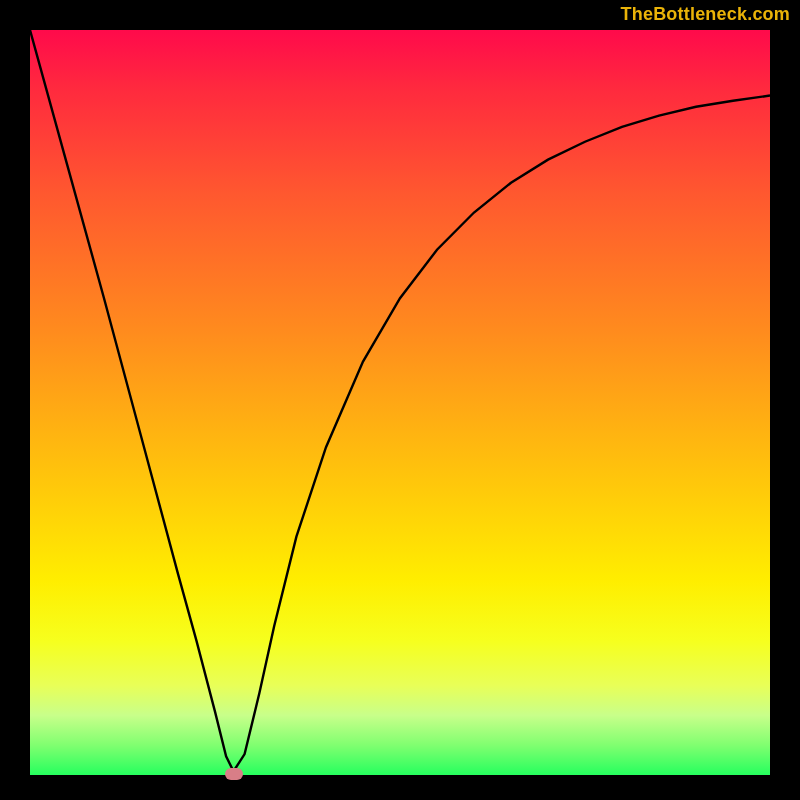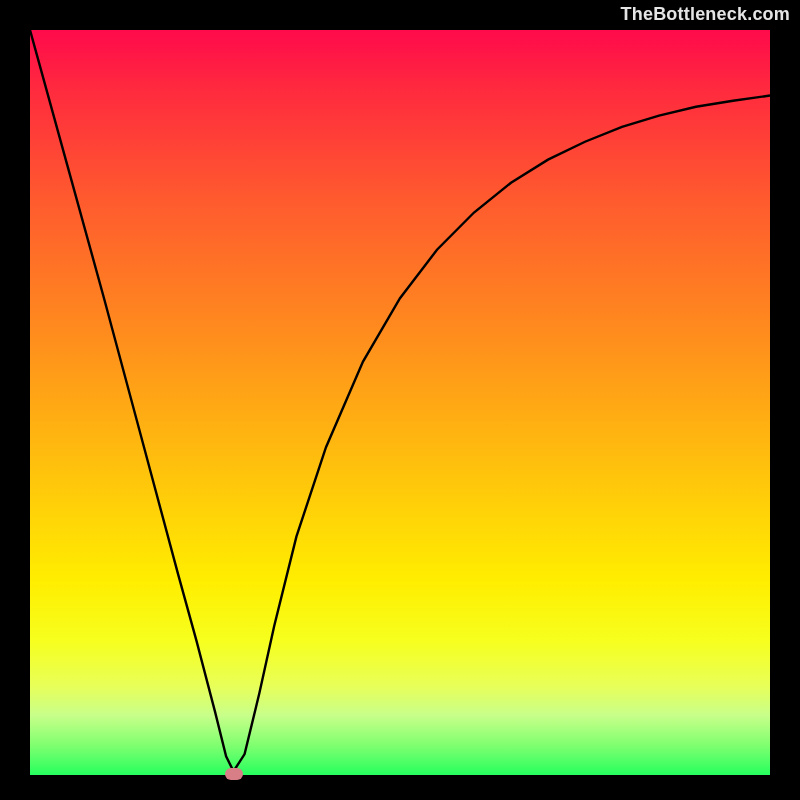--- a/index.html
+++ b/index.html
@@ -58,21 +58,21 @@
     width: 18px;
     height: 12px;
     background: #d87e87;
     border-radius: 6px;
     transform: translate(-50%, -50%);
   }
   .attribution {
     position: absolute;
     top: 4px;
     right: 10px;
-    color: #e5e5e5;
+    color: #eab308;
     font-size: 18px;
     font-weight: 600;
     letter-spacing: 0.2px;
   }
 </style>
 </head>
 <body>
 
 <div class="outer">
 

